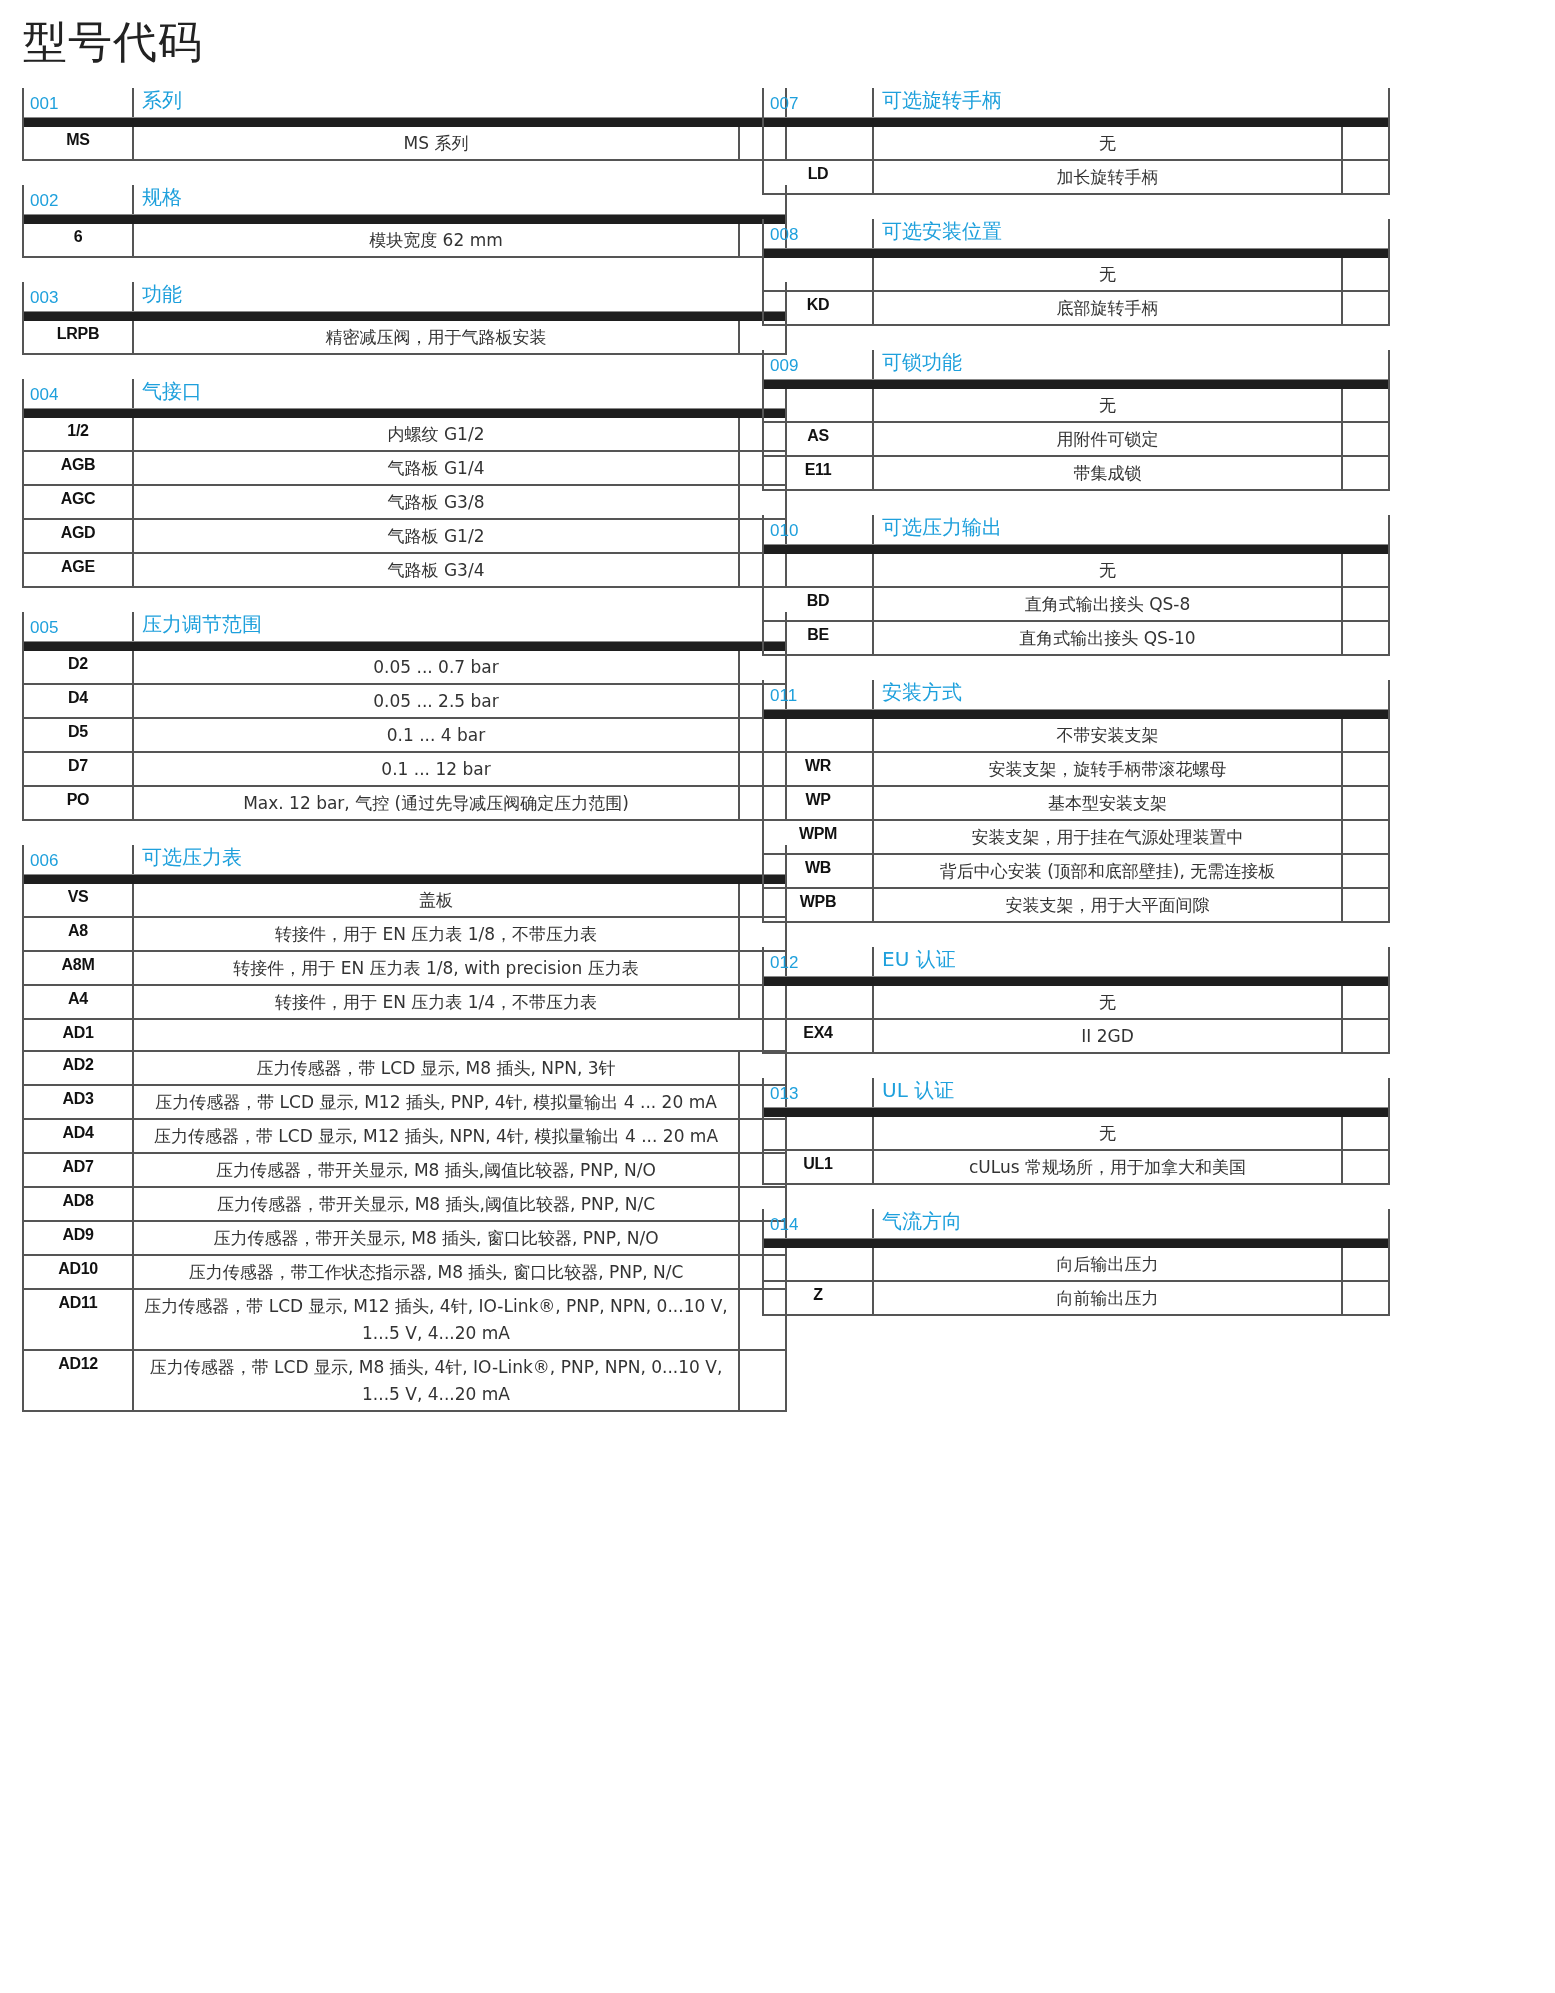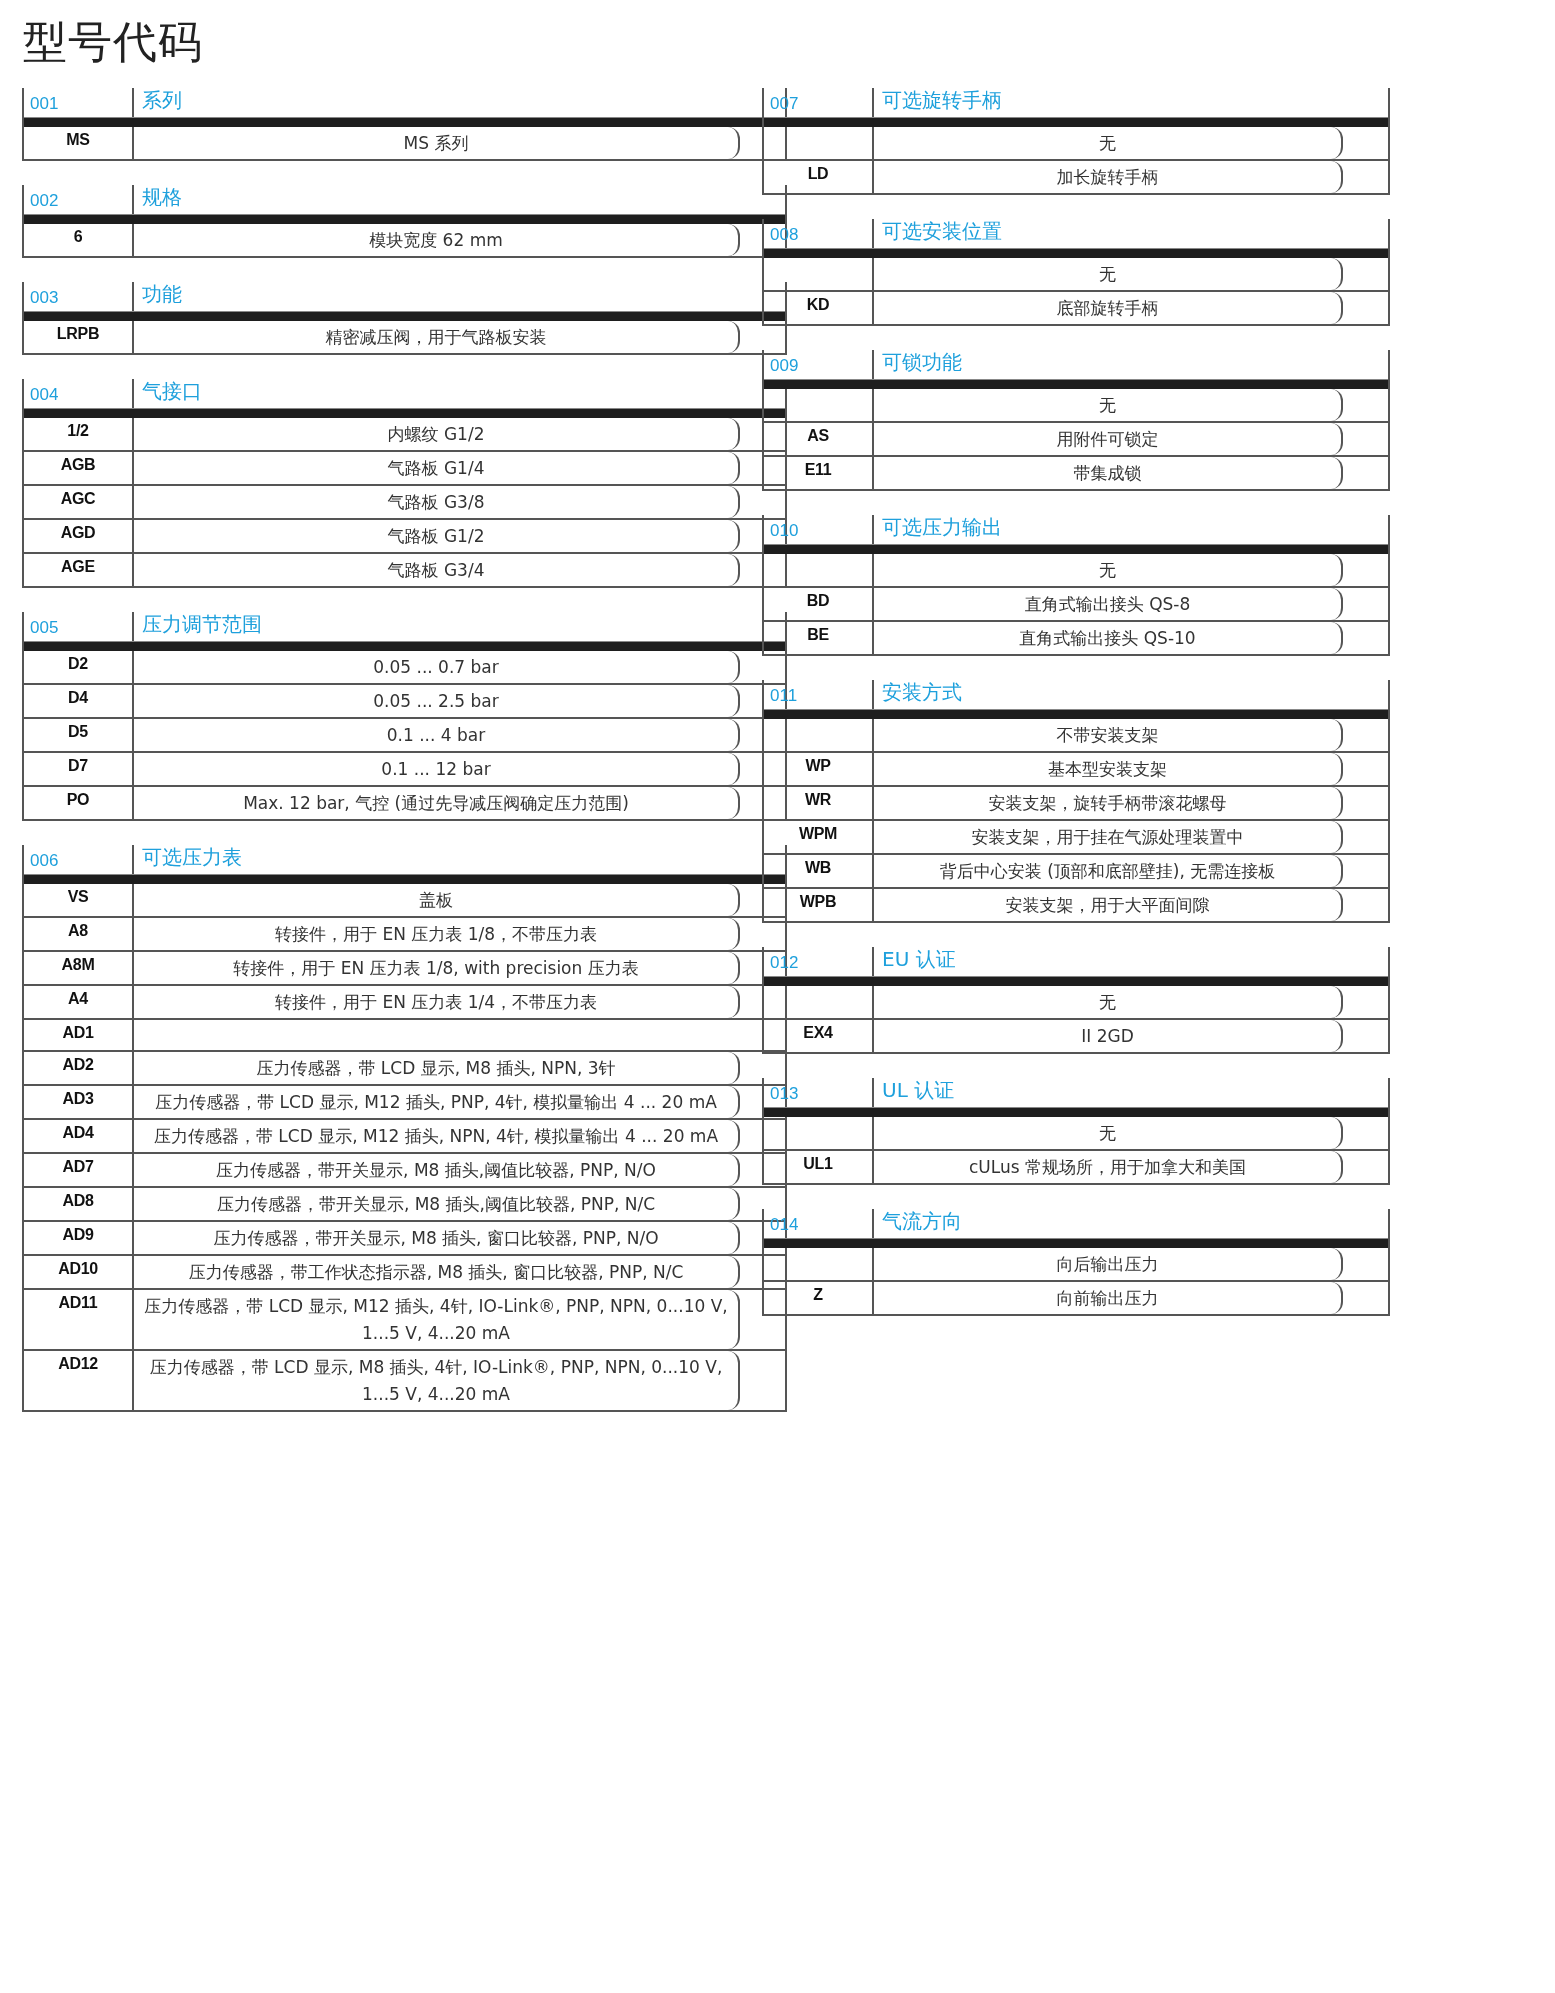--- a/index.html
+++ b/index.html
@@ -90,21 +90,20 @@
       letter-spacing: -0.3px;
     }
     .row .desc {
       flex: 1;
       box-sizing: border-box;
       padding: 3px 8px 2px 8px;
       font-size: 17px;
       line-height: 27px;
       color: #333333;
       border-right: 2px solid #555555;
-      border-radius: 12px;
     }
     .row .check {
       width: 45px;
       flex: none;
     }
   </style>
 </head>
 <body>
 
 <h1 class="page-title">型号代码</h1>
@@ -392,27 +391,27 @@
         <div class="title">安装方式</div>
       </div>
       <div class="black-bar"></div>
       <div class="rows">
         <div class="row">
           <div class="code"></div>
           <div class="desc">不带安装支架</div>
           <div class="check"></div>
         </div>
         <div class="row">
+          <div class="code">WR</div>
+          <div class="desc">安装支架，旋转手柄带滚花螺母</div>
+          <div class="check"></div>
+        </div>
+        <div class="row">
           <div class="code">WP</div>
           <div class="desc">基本型安装支架</div>
-          <div class="check"></div>
-        </div>
-        <div class="row">
-          <div class="code">WR</div>
-          <div class="desc">安装支架，旋转手柄带滚花螺母</div>
           <div class="check"></div>
         </div>
         <div class="row">
           <div class="code">WPM</div>
           <div class="desc">安装支架，用于挂在气源处理装置中</div>
           <div class="check"></div>
         </div>
         <div class="row">
           <div class="code">WB</div>
           <div class="desc">背后中心安装 (顶部和底部壁挂), 无需连接板</div>

